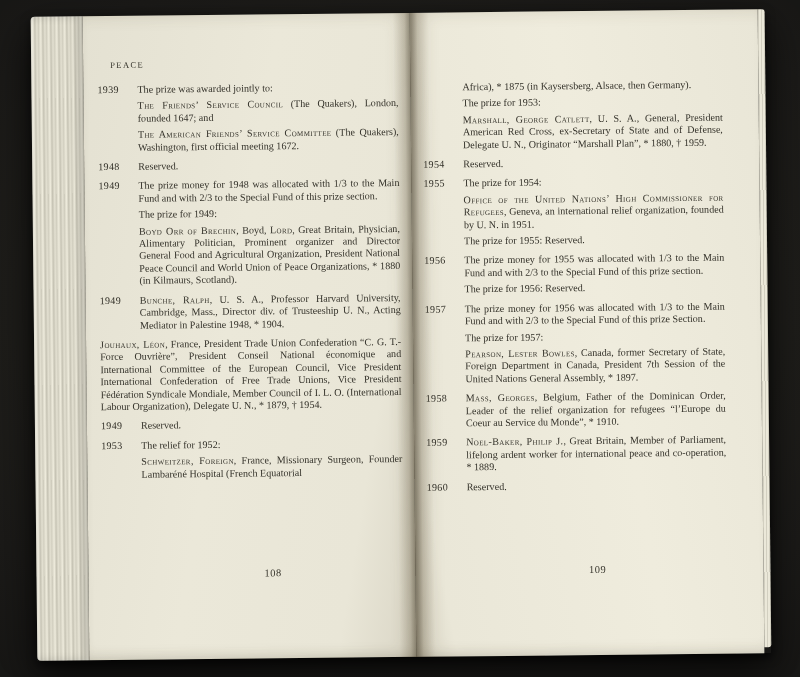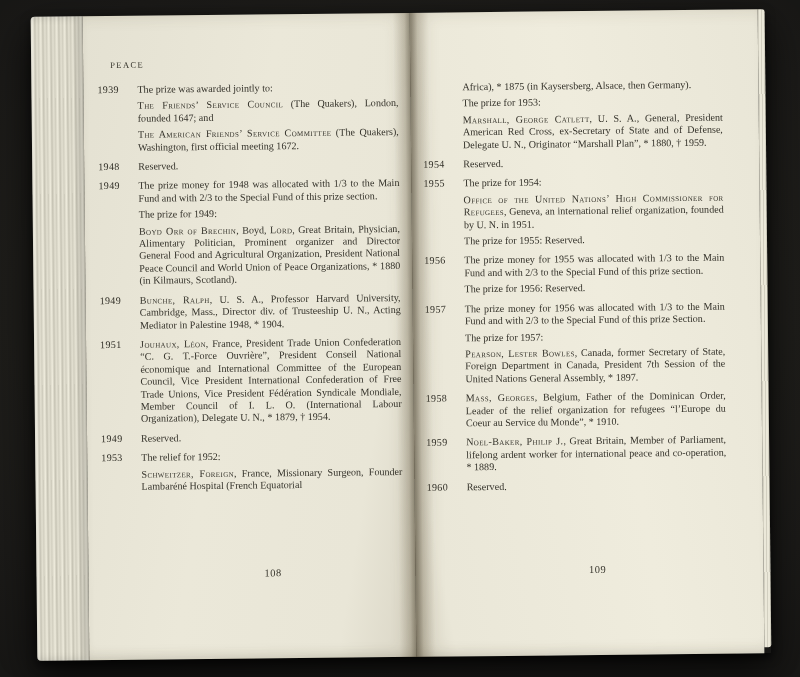--- a/index.html
+++ b/index.html
@@ -111,21 +111,20 @@
               <p><span class="sc">Boyd Orr of Brechin</span><span>, Boyd, </span><span class="sc">Lord</span><span>, Great Britain, Physician, Alimentary Politician, Prominent organizer and Director General Food and Agricultural Organization, President National Peace Council and World Union of Peace Organizations, * 1880 (in Kilmaurs, Scotland).</span></p>
             </div>
           </div>
           <div class="entry">
             <div class="year">1949</div>
             <div class="entry-body">
               <p><span class="sc">Bunche, Ralph</span><span>, U. S. A., Professor Harvard University, Cambridge, Mass., Director div. of Trusteeship U. N., Acting Mediator in Palestine 1948, * 1904.</span></p>
             </div>
           </div>
           <div class="entry">
-            <div class="year">1951</div>
             <div class="entry-body">
               <p><span class="sc">Jouhaux, Léon</span><span>, France, President Trade Union Confederation “C. G. T.-Force Ouvrière”, President Conseil National économique and International Committee of the European Council, Vice President International Confederation of Free Trade Unions, Vice President Fédération Syndicale Mondiale, Member Council of I. L. O. (International Labour Organization), Delegate U. N., * 1879, † 1954.</span></p>
             </div>
           </div>
           <div class="entry">
             <div class="year">1949</div>
             <div class="entry-body">
               <p><span>Reserved.</span></p>
             </div>
           </div>

